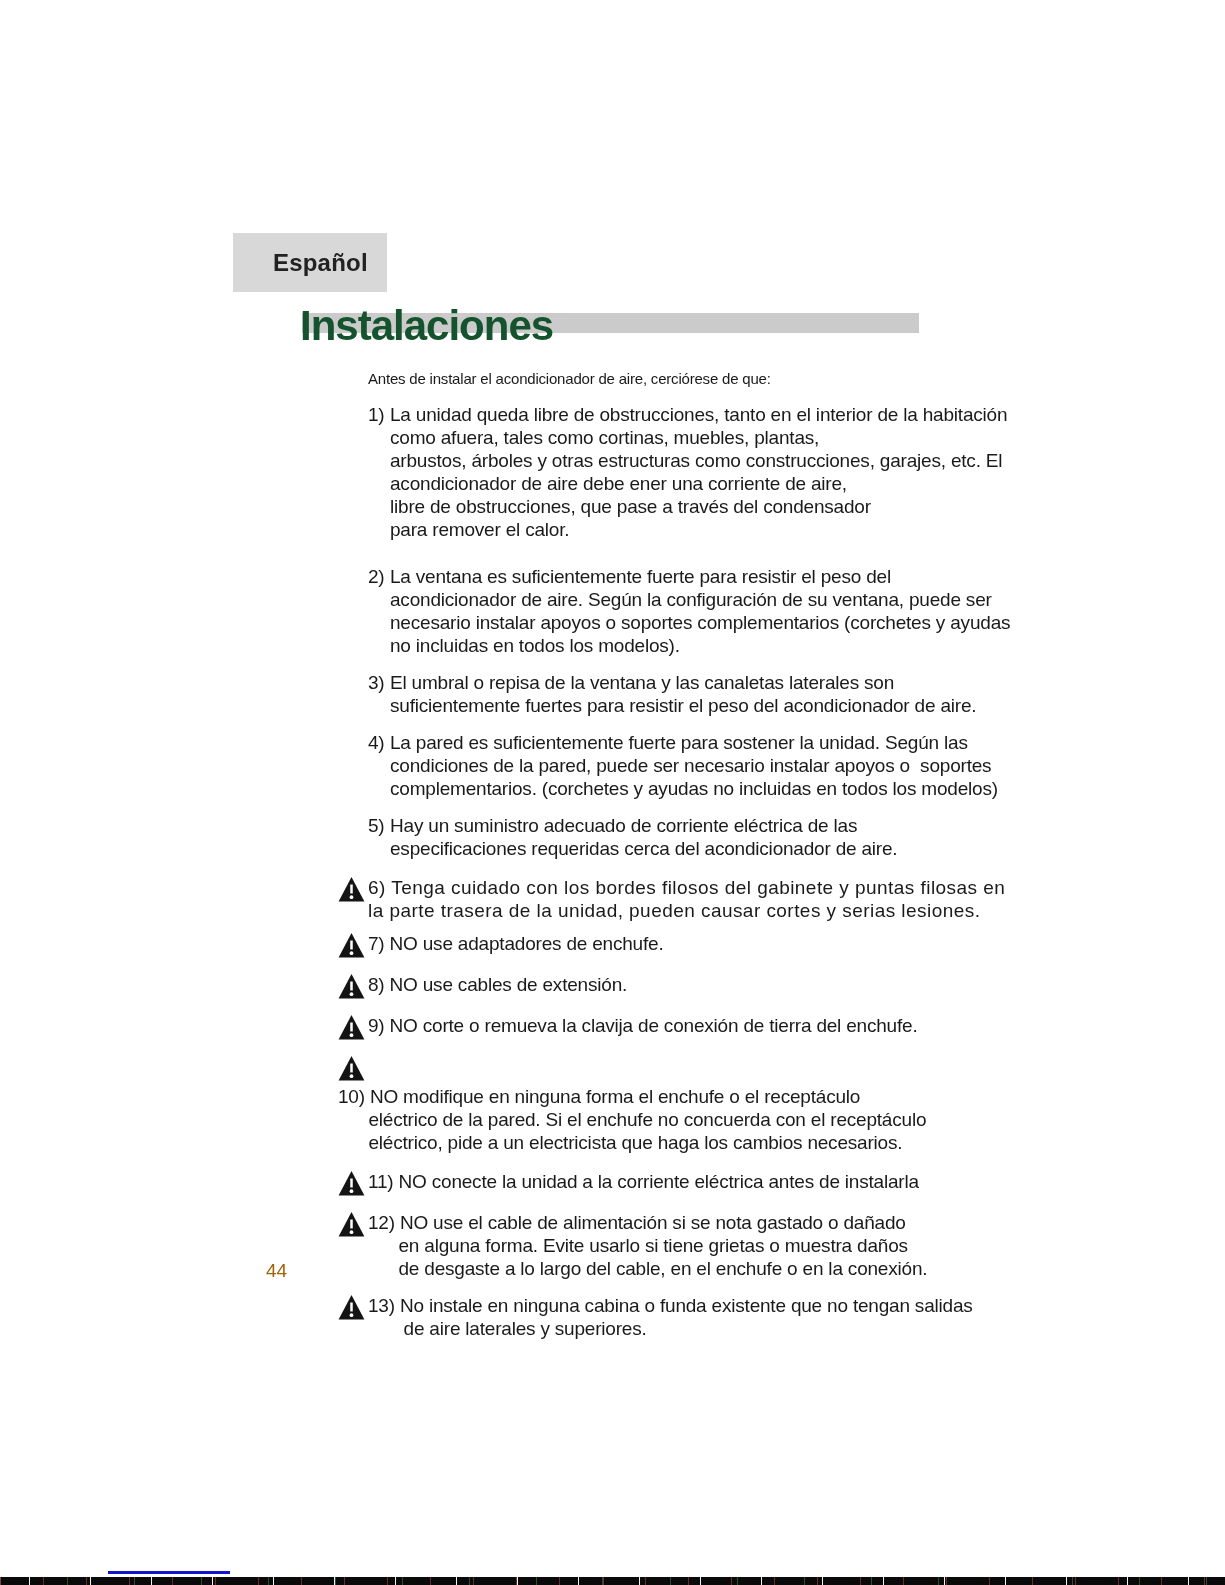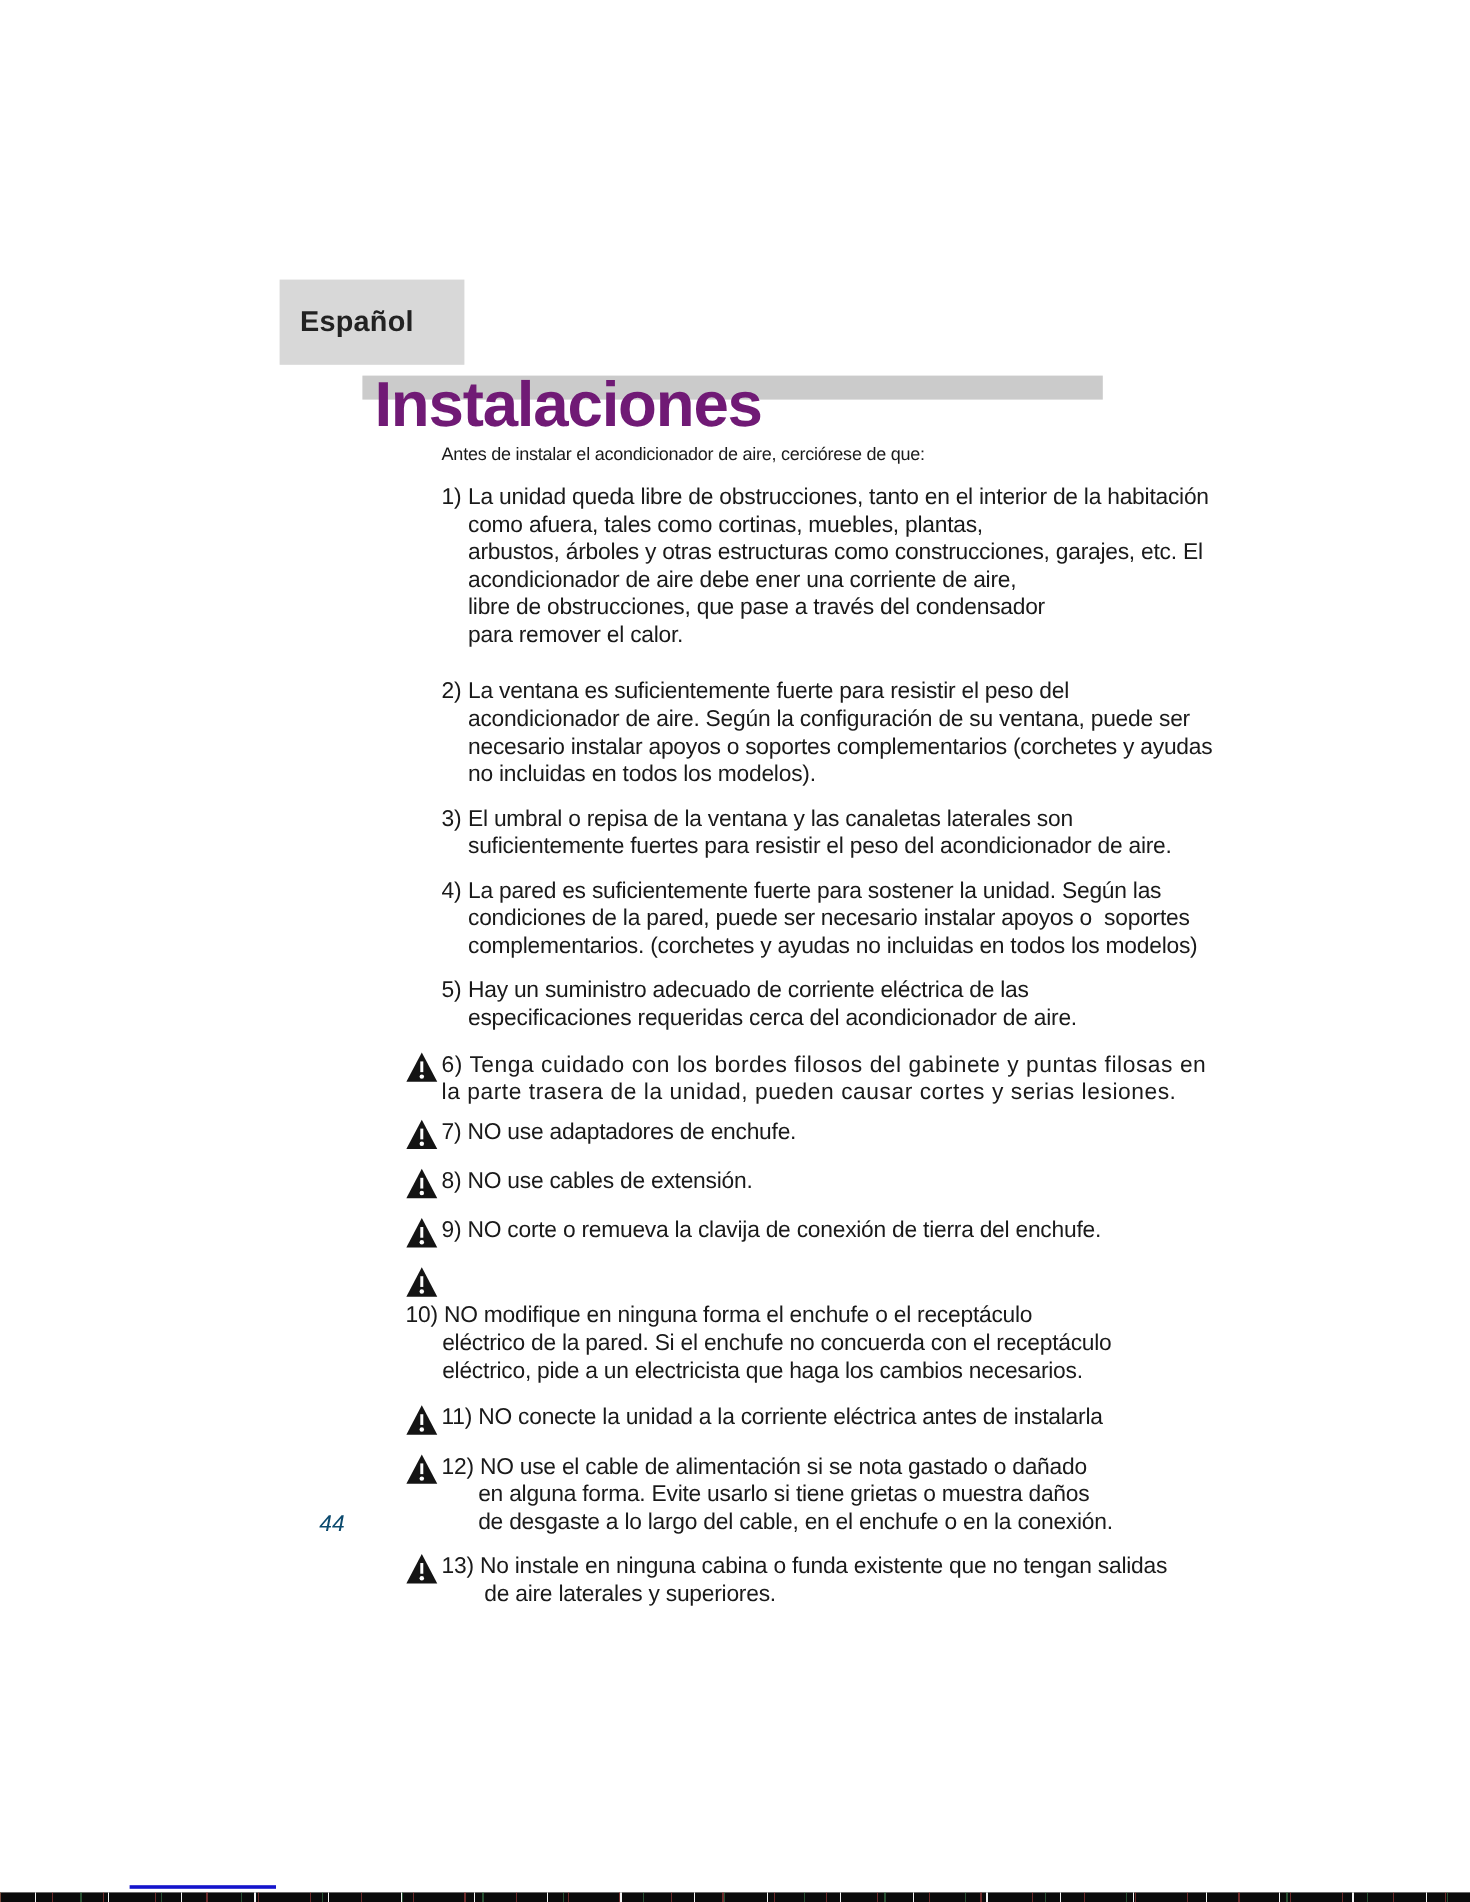--- a/index.html
+++ b/index.html
@@ -7,37 +7,37 @@
     width:1225px;height:1585px;
     background:#ffffff;
     position:relative;
     font-family:"Liberation Sans","DejaVu Sans",sans-serif;
     color:#1a1a1a;
     overflow:hidden;
   }
   
   .lang-tab{
     position:absolute;left:233px;top:233px;
-    width:154px;height:71px;
+    width:154px;height:59px;
     background:#d8d8d8;
     display:flex;align-items:center;
-    box-sizing:border-box;padding-left:17px;
+    box-sizing:border-box;padding-left:40px;
     font-size:24px;font-weight:bold;color:#222;
     letter-spacing:0.2px;
   }
   
   .title-wrap{position:absolute;left:300px;top:303px;height:50px;}
   .title-bar{
     position:absolute;left:2px;top:10px;
     width:617px;height:20px;background:#cbcbcb;z-index:0;
   }
   .section-title{
-    position:relative;z-index:1;margin:12px;
-    font-size:53px;line-height:46px;font-weight:800;
-    letter-spacing:-1px;color:#701a75;
+    position:relative;z-index:1;margin:0;
+    font-size:42px;line-height:46px;font-weight:800;
+    letter-spacing:-1px;color:#14532d;
     white-space:nowrap;
   }
   
   .content{position:absolute;left:338px;top:352px;width:640px;}
   .intro{
     margin:15px 0 13px 30px;
     font-size:15px;line-height:23px;letter-spacing:-0.2px;
   }
   .item{
     display:flex;align-items:flex-start;
@@ -53,21 +53,21 @@
   .item.plain .num{flex:0 0 22px;}
   .item .txt{white-space:pre;}
   .item.warn .tri{
     flex:0 0 30px;padding-top:0;
   }
   .item.warn .tri svg{width:27px;height:27px;display:block;}
   .item.spaced .txt{letter-spacing:0.45px;}
   
   .page-number{
     position:absolute;left:266px;top:1260px;
-    font-size:19px;color:#0c4a6e;font-style:italic;
+    font-size:19px;color:#a16207;
   }
   
   .footer-blue-line{
     position:absolute;left:108px;top:1571px;
     width:122px;height:3px;background:#1414cc;
   }
   .footer-scan-strip{
     position:absolute;left:0;top:1577px;
     width:1225px;height:8px;
     background-image:

